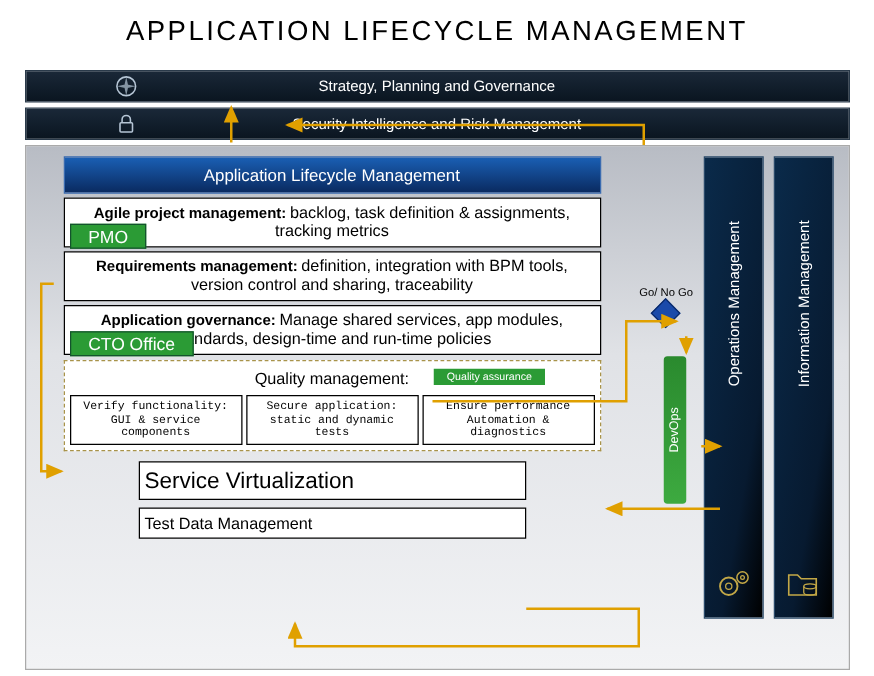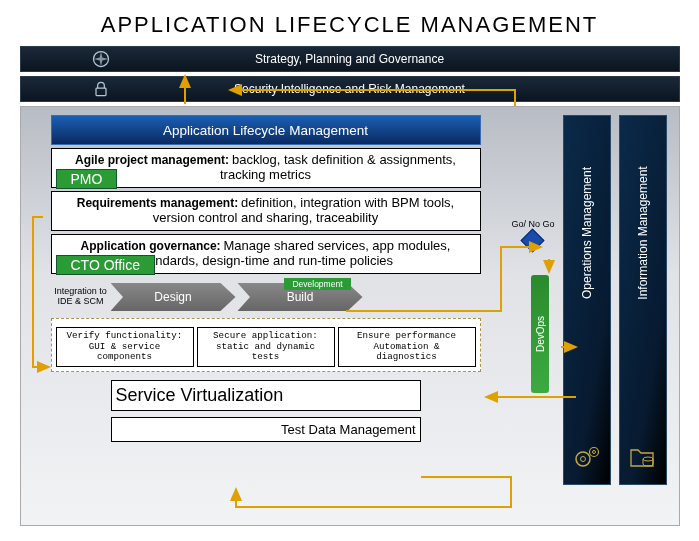--- a/index.html
+++ b/index.html
@@ -1,20 +1,20 @@
 <!DOCTYPE html>
 <html><head>
 <meta charset="utf-8">
 <style>
 * { box-sizing: border-box; margin: 0; padding: 0; }
 body { font-family: Arial, sans-serif; background: #fff; width: 699px; height: 541px; position: relative; overflow: hidden; }
 
 .title { text-align: center; font-size: 22px; letter-spacing: 2px; color: #000; padding: 12px 0 8px; font-weight: normal; }
 
-.container { position: relative; width: 680px; height: 480px; margin: 0 auto; }
+.container { position: relative; width: 680px; height: 480px; margin: 10px auto; }
 
 .top-bar { position: absolute; left: 10px; right: 10px; height: 26px; background: linear-gradient(180deg, #1a2838 0%, #0a1520 100%); border: 1px solid #2a3a4a; color: #fff; display: flex; align-items: center; justify-content: center; font-size: 12px; }
 .top-bar1 { top: 0; }
 .top-bar2 { top: 30px; }
 .top-icon { position: absolute; left: 70px; width: 20px; height: 20px; opacity: .9; }
 
 .big-box { position: absolute; left: 10px; top: 60px; right: 10px; bottom: 0; background: linear-gradient(180deg, #b8bcc4 0%, #e0e2e6 40%, #f2f3f5 100%); border: 1px solid #aaa; }
 
 .alm-area { position: absolute; left: 30px; top: 8px; width: 430px; }
 
@@ -30,21 +30,21 @@
 .arrow-block { position: relative; width: 125px; height: 28px; background: linear-gradient(180deg, #888 0%, #666 100%); color: #fff; display: flex; align-items: center; justify-content: center; font-size: 12px; clip-path: polygon(0 0, 88% 0, 100% 50%, 88% 100%, 0 100%, 10% 50%); margin-right: 2px; }
 .dev-tag { position: absolute; top: -2px; right: 130px; background: #2b9b35; color: #fff; font-size: 8.5px; padding: 1px 8px; }
 
 .qm-box { border: 1px dashed #a8934a; background: #fff; margin-top: 4px; padding: 4px 4px; position: relative; }
 .qm-title { text-align: center; font-size: 13px; padding: 2px 0; position: relative; }
 .qa-tag { position: absolute; right: 40px; top: 2px; background: #2b9b35; color: #fff; font-size: 8.5px; padding: 2px 10px; line-height: 1.05; text-align: center; }
 .qm-sub { display: flex; gap: 3px; margin-top: 4px; }
 .qm-cell { flex: 1; border: 1.5px solid #000; background: #fff; font-size: 9.2px; text-align: center; padding: 3px 2px; line-height: 1.15; font-family: Liberation Mono, monospace; }
 
 .sv-box { border: 1.5px solid #000; background: #fff; text-align: left; font-size: 18px; padding: 4px; margin: 8px 60px 0; }
-.tdm-box { border: 1.5px solid #000; background: #fff; text-align: right; font-size: 13px; padding: 4px; margin: 6px 60px 0; }
+.tdm-box { border: 1.5px solid #000; background: #fff; text-align: left; font-size: 13px; padding: 4px; margin: 6px 60px 0; }
 
 .pillar { position: absolute; top: 8px; width: 48px; height: 370px; background: linear-gradient(100deg, #0a2a4a 0%, #071a30 70%, #000 100%); border: 1px solid #2a4a6a; overflow: hidden; }
 .pillar1 { right: 68px; }
 .pillar2 { right: 12px; }
 .pillar-label { position: absolute; top: 40px; left: 50%; transform: translateX(-50%) rotate(-90deg); transform-origin: center; color: #fff; font-size: 12px; white-space: nowrap; }
 .pillar-icon { position: absolute; bottom: 14px; left: 50%; transform: translateX(-50%); opacity: .9; }
 
 .gonogo { position: absolute; right: 124px; top: 112px; text-align: right; font-size: 9px; }
 .diamond { width: 17px; height: 17px; background: #1a4aaa; transform: rotate(45deg); margin: 3px auto 0; border: 1px solid #0a2a6a; }
 
@@ -100,28 +100,26 @@
         <span class="alm-box-title">Requirements management:</span>
         <span class="alm-box-desc">definition, integration with BPM tools, version control and sharing, traceability</span>
       </div>
 
       <div class="alm-box" style="text-align:center;">
         <span class="alm-box-title">Application governance:</span>
         <span class="alm-box-desc">Manage shared services, app modules, standards, design-time and run-time policies</span>
         <div class="tag">CTO Office</div>
       </div>
 
-      <div class="design-row">
-        <div class="int-label">Integration to IDE &amp; SCM</div>
-        <div class="arrow-block">Design</div>
-        <div class="arrow-block">Build</div>
-        <div class="dev-tag">Development</div>
-      </div>
 
       <div class="qm-box">
+        <div class="qm-title">
+          <span>Quality management:</span>
+          <div class="qa-tag">Quality assurance</div>
+        </div>
         <div class="qm-sub">
           <div class="qm-cell">
               <div>Verify functionality:</div>
               <div>GUI &amp; service components</div>
             </div>
           <div class="qm-cell">
               <div>Secure application:</div>
               <div>static and dynamic tests</div>
             </div>
           <div class="qm-cell">

